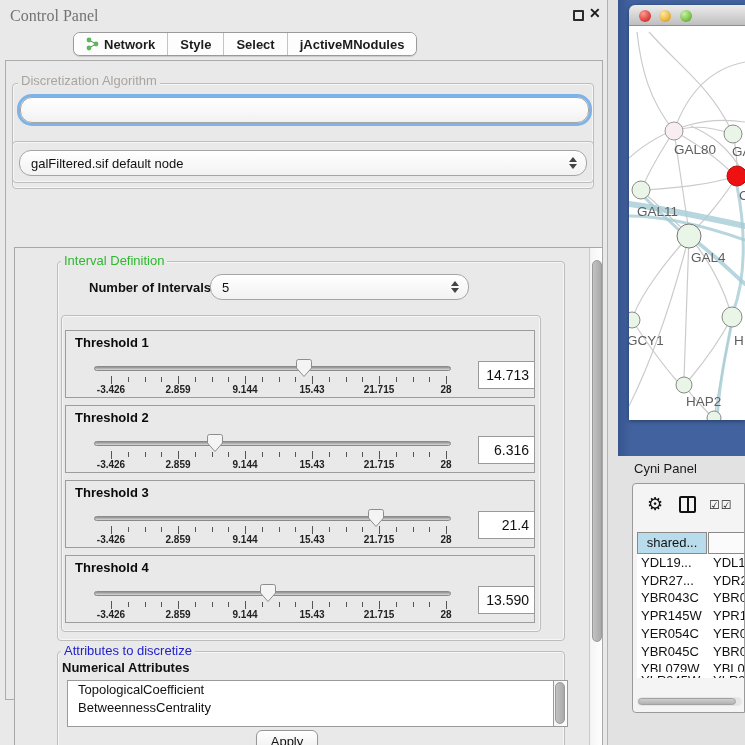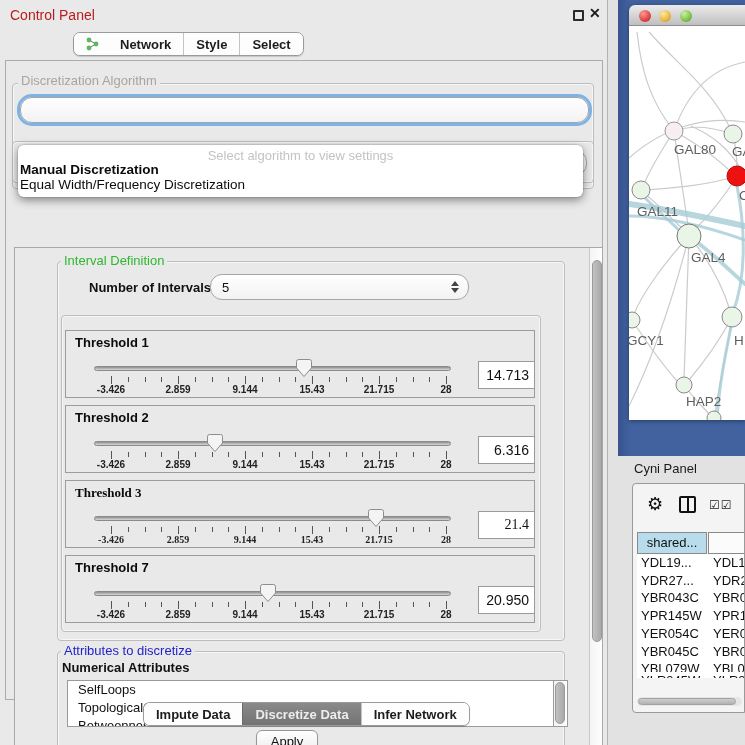--- a/index.html
+++ b/index.html
@@ -5,30 +5,30 @@
   * { margin:0; padding:0; box-sizing:border-box; }
   html,body { width:745px; height:745px; }
   body { font-family:"Liberation Sans", sans-serif; font-size:13px; color:#111;
          background:#e4e4e4; position:relative; overflow:hidden; }
   .abs { position:absolute; }
 
   
   #cp-window { left:0; top:0; width:608px; height:745px; background:#e9e9e9;
                border-right:1px solid #b3b3b3; }
   #cp-titlebar { left:0; top:0; width:100%; height:28px; }
-  #cp-title { left:10px; top:7px; font-size:14px; color:#b91c1c; }
+  #cp-title { left:10px; top:7px; font-size:16px; color:#737373;font-family:Liberation Serif, serif; }
   #float-btn { left:573px; top:10px; width:11px; height:11px; border:2px solid #2a2a2a;
                border-radius:1px; background:transparent; }
   #close-btn { left:589px; top:5px; font-size:14px; font-weight:bold; color:#1a1a1a; }
 
   .tabstrip { display:flex; height:24px; border:1px solid #9a9a9a; border-radius:7px;
               overflow:hidden; background:#fff; box-shadow:0 1px 1px rgba(0,0,0,.15); }
   .tabseg { display:flex; align-items:center; padding:0 12px; font-size:13px; font-weight:bold;
             color:#1c1c1c; background:#fdfdfd; border-left:1px solid #c4c4c4; white-space:nowrap; }
-  .tabseg:first-child { border-left:none;gap:16px; }
+  .tabseg:first-child { border-left:none; }
   .tabseg.sel { background:linear-gradient(#8a8a8a,#737373); color:#ededed; border-left-color:#6b6b6b; }
   #top-tabs { left:73px; top:32px; }
   #bottom-tabs { left:143px; top:702px; }
 
   #cp-content { left:5px; top:60px; width:598px; height:640px; border:1px solid #ababab;
                 background:#e9e9e9; }
 
   .groupbox { position:absolute; border:1px solid #bdbdbd; border-radius:4px;
               box-shadow:inset 0 0 0 1px #f6f6f6; }
   .grouplabel { position:absolute; background:#e9e9e9; padding:0 3px; font-size:13px; }
@@ -137,20 +137,23 @@
           <circle cx="3" cy="11" r="2.4" fill="#5cb85c"></circle>
           <circle cx="10" cy="7" r="2.4" fill="#5cb85c"></circle>
         </svg>
         <span>Network</span>
       </div>
       <div class="tabseg">
         <span>Style</span>
       </div>
       <div class="tabseg">
         <span>Select</span>
+      </div>
+      <div class="tabseg">
+        <span>jActiveMNodules</span>
       </div>
     </div>
 
   <div id="cp-content" class="abs">
 
     <div class="groupbox" style="left:6px; top:22px; width:582px; height:106px;"></div>
     <span class="grouplabel" style="left:12px; top:12px; color:#aaa49f;">Discretization Algorithm</span>
     <div id="algo-combo" class="combo abs" style="left:14px; top:36px; width:569px;"></div>
 
     <div class="groupbox" style="left:6px; top:80px; width:582px; height:42px;"></div>
@@ -242,21 +245,21 @@
             <div class="sl-tick" style="left: 329.75px; top: 46px; height: 5px;"></div>
             <div class="sl-tick" style="left: 346.5px; top: 46px; height: 5px;"></div>
             <div class="sl-tick" style="left: 363.25px; top: 46px; height: 5px;"></div>
             <div class="sl-tick" style="left: 380px; top: 45px; height: 8px;"></div>
             <div class="sl-ticklabel" style="left: 380px;">28</div>
             <div class="sl-thumb" style="left: 140.849px;"><svg width="16" height="20" viewBox="0 0 16 20">
                 <path d="M2.5,1.5 h11 a2,2 0 0 1 2,2 v6.5 L8,18.5 L0.5,10 v-6.5 a2,2 0 0 1 2,-2 z" fill="#f4f4f4" stroke="#8d8d8d"></path>
               </svg></div>
             <div class="thr-value">6.316</div>
           </div>
-          <div class="thr-panel" style="top: 232px; font-family: Liberation Serif, serif;">
+          <div class="thr-panel" style="top: 232px;">
             <div class="thr-label">Threshold 3</div>
             <div class="sl-track"></div>
             <div class="sl-tick" style="left: 45px; top: 45px; height: 8px;"></div>
             <div class="sl-ticklabel" style="left: 45px;">-3.426</div>
             <div class="sl-tick" style="left: 61.75px; top: 46px; height: 5px;"></div>
             <div class="sl-tick" style="left: 78.5px; top: 46px; height: 5px;"></div>
             <div class="sl-tick" style="left: 95.25px; top: 46px; height: 5px;"></div>
             <div class="sl-tick" style="left: 112px; top: 45px; height: 8px;"></div>
             <div class="sl-ticklabel" style="left: 112px;">2.859</div>
             <div class="sl-tick" style="left: 128.75px; top: 46px; height: 5px;"></div>
@@ -278,21 +281,21 @@
             <div class="sl-tick" style="left: 346.5px; top: 46px; height: 5px;"></div>
             <div class="sl-tick" style="left: 363.25px; top: 46px; height: 5px;"></div>
             <div class="sl-tick" style="left: 380px; top: 45px; height: 8px;"></div>
             <div class="sl-ticklabel" style="left: 380px;">28</div>
             <div class="sl-thumb" style="left: 301.644px;"><svg width="16" height="20" viewBox="0 0 16 20">
                 <path d="M2.5,1.5 h11 a2,2 0 0 1 2,2 v6.5 L8,18.5 L0.5,10 v-6.5 a2,2 0 0 1 2,-2 z" fill="#f4f4f4" stroke="#8d8d8d"></path>
               </svg></div>
             <div class="thr-value">21.4</div>
           </div>
           <div class="thr-panel" style="top: 307px;">
-            <div class="thr-label">Threshold 7</div>
+            <div class="thr-label">Threshold 4</div>
             <div class="sl-track"></div>
             <div class="sl-tick" style="left: 45px; top: 45px; height: 8px;"></div>
             <div class="sl-ticklabel" style="left: 45px;">-3.426</div>
             <div class="sl-tick" style="left: 61.75px; top: 46px; height: 5px;"></div>
             <div class="sl-tick" style="left: 78.5px; top: 46px; height: 5px;"></div>
             <div class="sl-tick" style="left: 95.25px; top: 46px; height: 5px;"></div>
             <div class="sl-tick" style="left: 112px; top: 45px; height: 8px;"></div>
             <div class="sl-ticklabel" style="left: 112px;">2.859</div>
             <div class="sl-tick" style="left: 128.75px; top: 46px; height: 5px;"></div>
             <div class="sl-tick" style="left: 145.5px; top: 46px; height: 5px;"></div>
@@ -310,63 +313,44 @@
             <div class="sl-tick" style="left: 313px; top: 45px; height: 8px;"></div>
             <div class="sl-ticklabel" style="left: 313px;">21.715</div>
             <div class="sl-tick" style="left: 329.75px; top: 46px; height: 5px;"></div>
             <div class="sl-tick" style="left: 346.5px; top: 46px; height: 5px;"></div>
             <div class="sl-tick" style="left: 363.25px; top: 46px; height: 5px;"></div>
             <div class="sl-tick" style="left: 380px; top: 45px; height: 8px;"></div>
             <div class="sl-ticklabel" style="left: 380px;">28</div>
             <div class="sl-thumb" style="left: 194.448px;"><svg width="16" height="20" viewBox="0 0 16 20">
                 <path d="M2.5,1.5 h11 a2,2 0 0 1 2,2 v6.5 L8,18.5 L0.5,10 v-6.5 a2,2 0 0 1 2,-2 z" fill="#f4f4f4" stroke="#8d8d8d"></path>
               </svg></div>
-            <div class="thr-value">20.950</div>
+            <div class="thr-value">13.590</div>
           </div>
         </div>
 
       <div class="groupbox" style="left:42px; top:403px; width:508px; height:108px; border-radius:4px 4px 0 0;"></div>
       <span class="grouplabel" style="left:46px; top:395px; color:#2222cc;">Attributes to discretize</span>
       <span class="abs" style="left:47px; top:412px; font-weight:bold; font-size:13px;">Numerical Attributes</span>
       <div id="attr-list">
-          <div class="attr-item">SelfLoops</div>
           <div class="attr-item">TopologicalCoefficient</div>
           <div class="attr-item">BetweennessCentrality</div>
         </div>
       <div class="vsb-track" style="left:539px; top:432px; width:14px; height:47px; border:1px solid #9a9a9a; border-left:none;">
         <div class="vsb-thumb" style="left:1px; top:1px; width:10px; height:42px;"></div>
       </div>
 
       <div id="apply-btn" class="abs">Apply</div>
 
       <div class="vsb-track" style="left:574px; top:0; width:14px; height:510px;">
         <div class="vsb-thumb" style="left:1.5px; top:12px; width:10px; height:382px;"></div>
       </div>
     </div>
 
-    <div id="algo-popup" class="abs">
-      <div class="ph">Select algorithm to view settings</div>
-      <div id="popup-items">
-          <div class="popup-item" style="top: 17px; font-weight: bold;">Manual Discretization</div>
-          <div class="popup-item" style="top: 32px; font-weight: normal;">Equal Width/Frequency Discretization</div>
-        </div>
-    </div>
   </div>
 
-  <div id="bottom-tabs" class="tabstrip abs">
-      <div class="tabseg">
-        <span>Impute Data</span>
-      </div>
-      <div class="tabseg sel">
-        <span>Discretize Data</span>
-      </div>
-      <div class="tabseg">
-        <span>Infer Network</span>
-      </div>
-    </div>
 </div>
 
 <div id="right-col" class="abs">
 
   <div id="net-frame">
     <div id="mac-window">
       <div id="mac-titlebar">
         <div id="tl-red" class="tl"></div>
         <div id="tl-yellow" class="tl"></div>
         <div id="tl-green" class="tl"></div>

